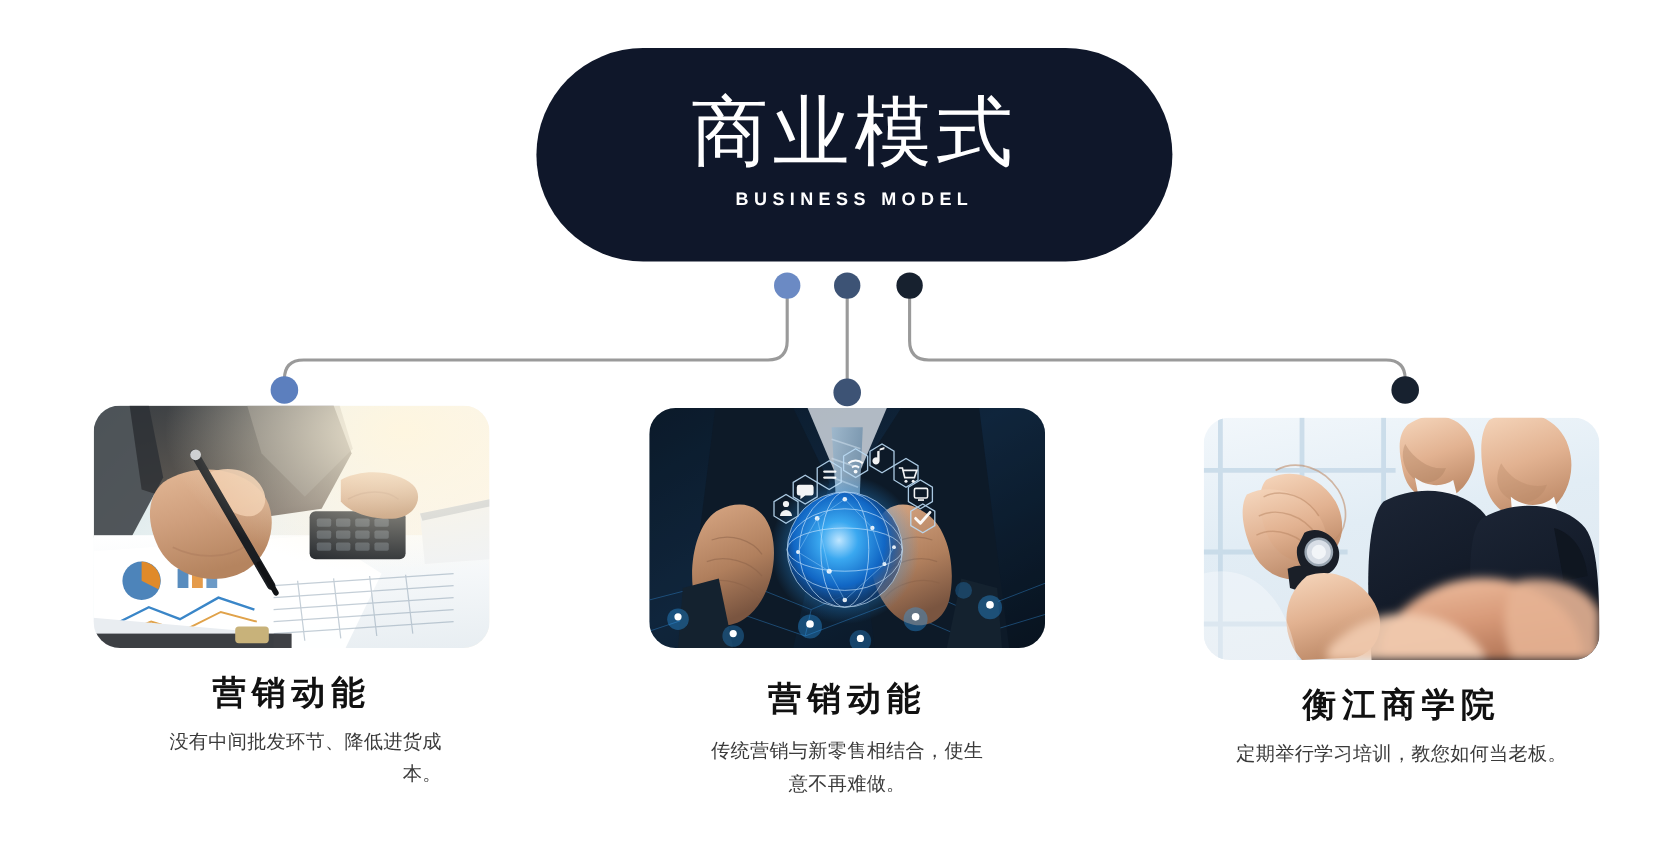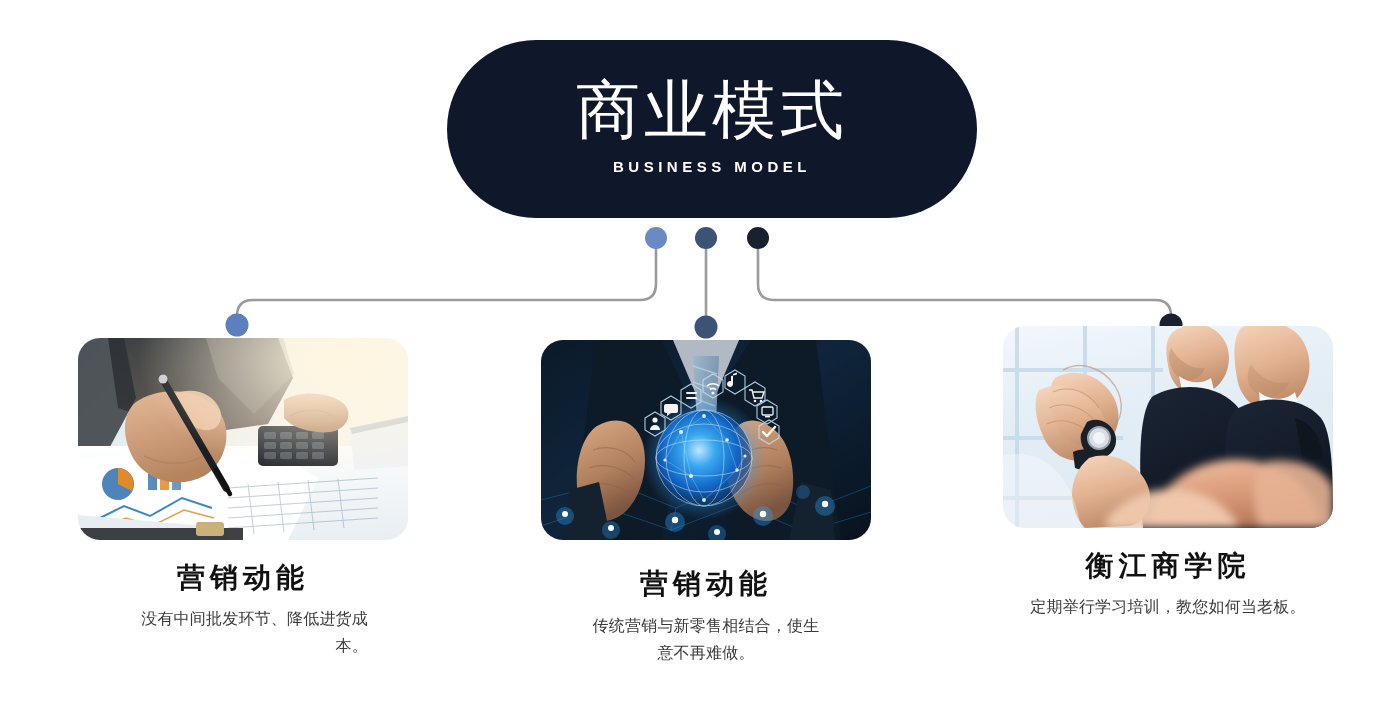--- a/index.html
+++ b/index.html
@@ -63,21 +63,21 @@
     pointer-events: none;
   }
 
   
   .card {
     position: absolute;
     width: 330px;
   }
   .card-1 { left: 78px;   top: 338px; }
   .card-2 { left: 541px;  top: 340px; }
-  .card-3 { left: 1003px; top: 326px; }
+  .card-3 { left: 1003px; top: 348px; }
 
   .card-photo {
     width: 330px;
     height: 202px;
     border-radius: 22px;
     overflow: hidden;
     position: relative;
     display: block;
   }
   .card-2 .card-photo { height: 200px; }

